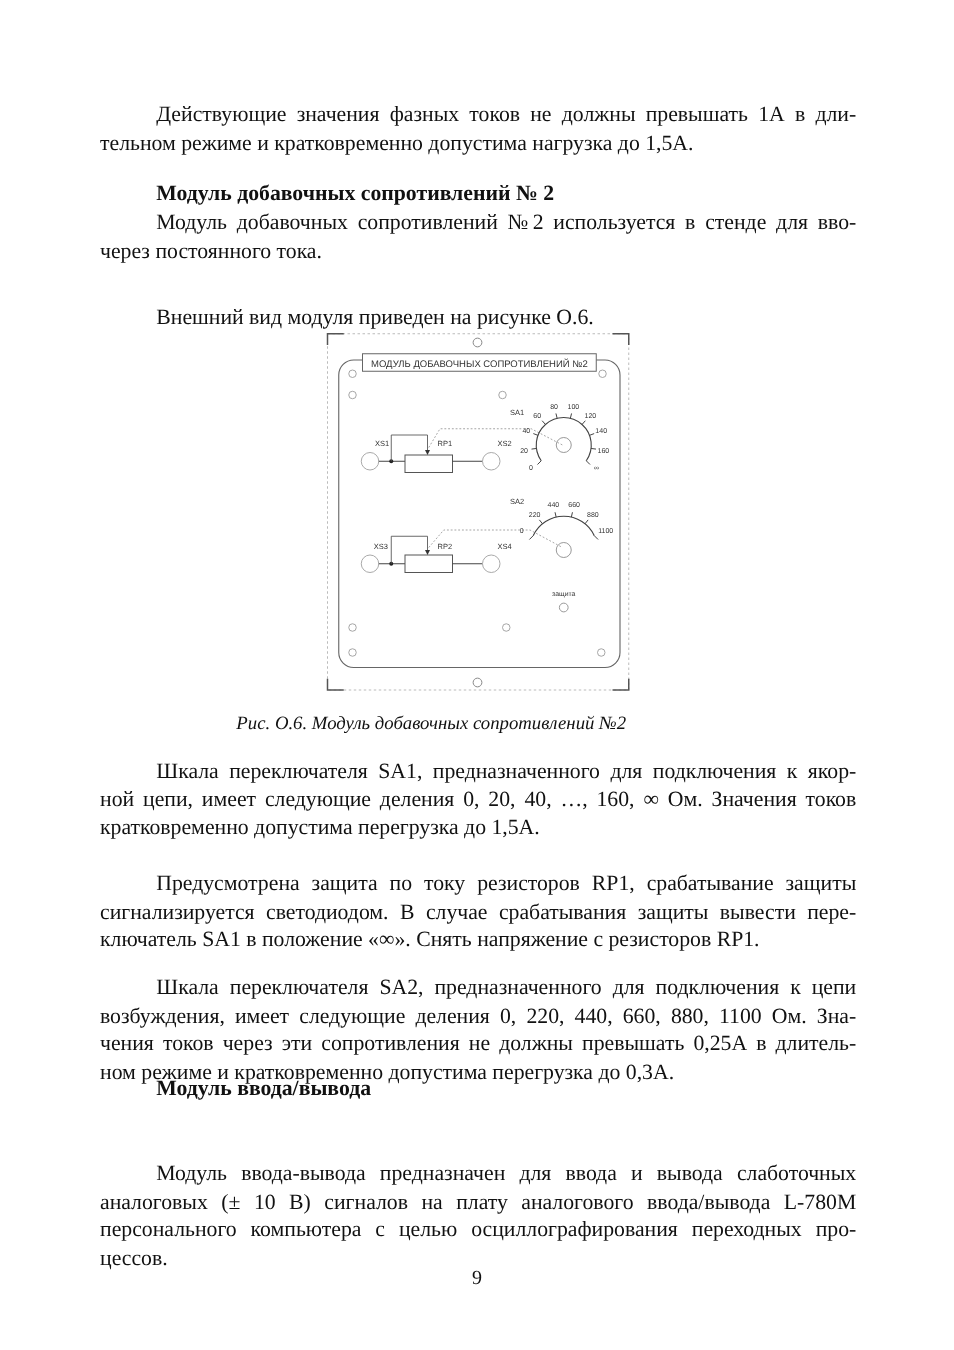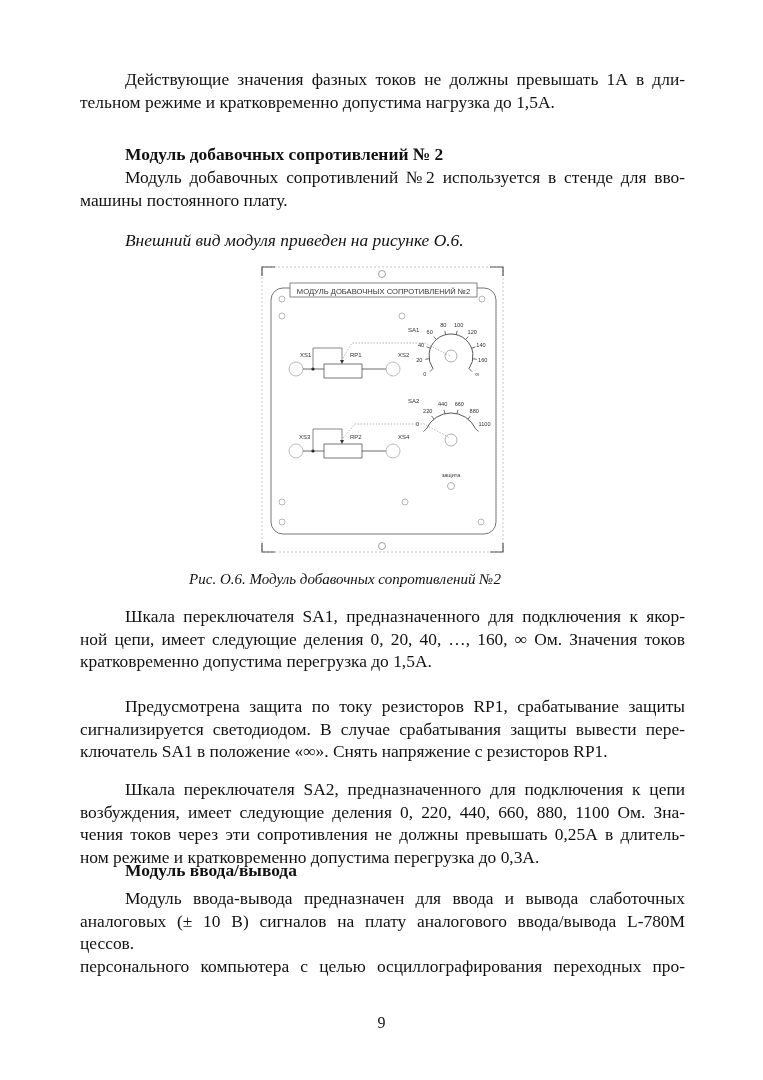--- a/index.html
+++ b/index.html
@@ -13,32 +13,32 @@
   .h { position: absolute; left: 125px; font-weight: bold; font-size: 17.4px; margin: 0; }
   .caption { position: absolute; left: 0; width: 690px; top: 571px; text-align: center;
              font-style: italic; font-size: 15px; margin: 0; }
   .pagenum { position: absolute; left: 0; width: 763px; top: 1014px; text-align: center; font-size: 16px; }
   svg text { font-family: "Liberation Sans", sans-serif; fill: #333; }
   #figure { position: absolute; left: 255px; top: 260px; }
 </style>
 </head>
 <body>
 
-<div class="p" style="top:68px;">
+<div class="p" style="top:80px;">
   <span class="line just indent">Действующие значения фазных токов не должны превышать 1А в дли-</span>
   <span class="line">тельном режиме и кратковременно допустима нагрузка до 1,5А.</span>
 </div>
 
 <div class="h" style="top:144px;">Модуль добавочных сопротивлений № 2</div>
 
 <div class="p" style="top:166px;">
   <span class="line just indent">Модуль добавочных сопротивлений №2 используется в стенде для вво-</span>
-  <span class="line">машины постоянного плату.</span>
+  <span class="line">через постоянного тока.</span>
 </div>
-<div class="p" style="top:229px;font-style:italic;">
+<div class="p" style="top:242px;">
   <span class="line indent">Внешний вид модуля приведен на рисунке О.6.</span>
 </div>
 
 <svg id="figure" width="256" height="300" viewBox="255 260 256 300">
 
   <rect x="262" y="267" width="241" height="285" fill="none" stroke="#bbb" stroke-width="0.8" stroke-dasharray="2,2"></rect>
 
   <path d="M262 276 V267 H275" fill="none" stroke="#555" stroke-width="1.2"></path>
   <path d="M490 267 H503 V276" fill="none" stroke="#555" stroke-width="1.2"></path>
   <path d="M262 543 V552 H275" fill="none" stroke="#555" stroke-width="1.2"></path>
@@ -154,20 +154,20 @@
 </div>
 
 <div class="p" style="top:762px;margin-top:16px;">
   <span class="line just indent">Шкала переключателя SA2, предназначенного для подключения к цепи</span>
   <span class="line just">возбуждения, имеет следующие деления 0, 220, 440, 660, 880, 1100 Ом. Зна-</span>
   <span class="line just">чения токов через эти сопротивления не должны превышать 0,25А в длитель-</span>
   <span class="line">ном режиме и кратковременно допустима перегрузка до 0,3А.</span>
 </div>
 
 <div class="h" style="top:860px;">Модуль ввода/вывода</div>
-<div class="p" style="top:887px;">
+<div class="p" style="top:927px;">
   <span class="line just indent">Модуль ввода-вывода предназначен для ввода и вывода слаботочных</span>
   <span class="line just">аналоговых (± 10 В) сигналов на  плату аналогового ввода/вывода L-780M</span>
+  <span class="line just">персонального компьютера с целью осциллографирования переходных про-</span>
   <span class="line">цессов.</span>
-  <span class="line just">персонального компьютера с целью осциллографирования переходных про-</span>
 </div>
 
 <div class="pagenum">9</div>
 
 </body></html>

